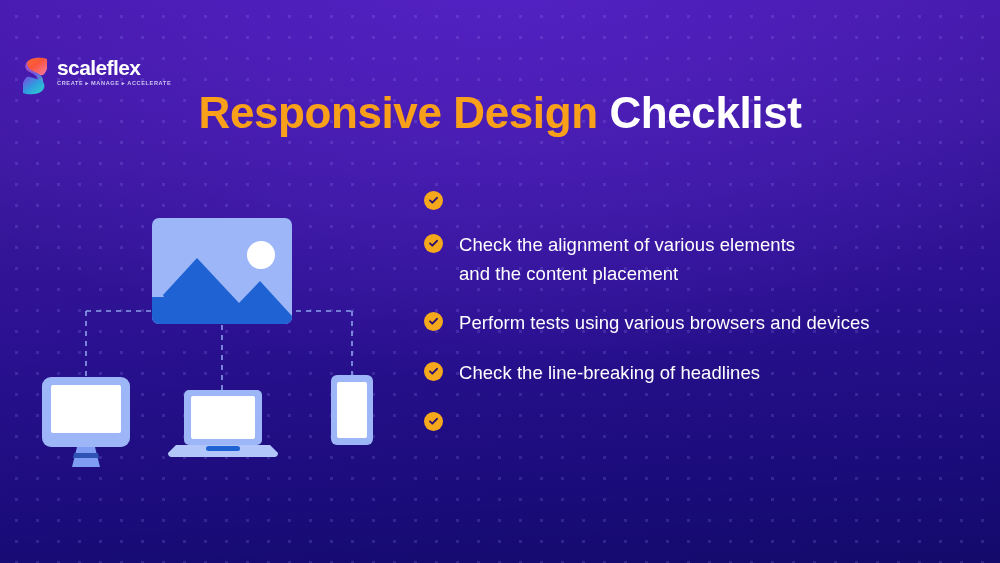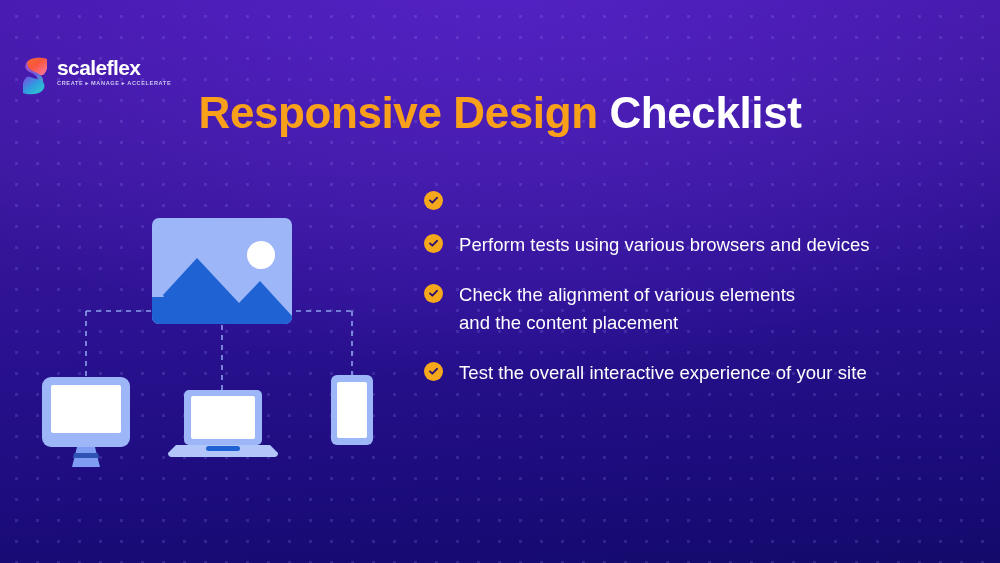--- a/index.html
+++ b/index.html
@@ -174,38 +174,45 @@
       </span>
     </div>
 
 
     <div class="ck-item">
       <span class="ck-mark">
         <svg width="11" height="11" viewBox="0 0 11 11">
             <path d="M2 5.4 L4.3 7.7 L9 2.8" stroke="#2a1170" stroke-width="1.9" fill="none" stroke-linecap="round" stroke-linejoin="round"></path>
           </svg>
       </span>
-      <span class="ck-label">Perform tests using various browsers and devices</span>
-    </div>
-
-    <div class="ck-item">
-      <span class="ck-mark">
-        <svg width="11" height="11" viewBox="0 0 11 11">
-            <path d="M2 5.4 L4.3 7.7 L9 2.8" stroke="#2a1170" stroke-width="1.9" fill="none" stroke-linecap="round" stroke-linejoin="round"></path>
-          </svg>
-      </span>
       <span class="ck-label">Check the alignment of various elements
 and the content placement</span>
     </div>
 
-
-    <div class="ck-item">
-      <span class="ck-mark">
-        <svg width="11" height="11" viewBox="0 0 11 11">
-            <path d="M2 5.4 L4.3 7.7 L9 2.8" stroke="#2a1170" stroke-width="1.9" fill="none" stroke-linecap="round" stroke-linejoin="round"></path>
-          </svg>
-      </span>
-      <span class="ck-label">Test the overall interactive experience of your site</span>
+    <div class="ck-item">
+      <span class="ck-mark">
+        <svg width="11" height="11" viewBox="0 0 11 11">
+            <path d="M2 5.4 L4.3 7.7 L9 2.8" stroke="#2a1170" stroke-width="1.9" fill="none" stroke-linecap="round" stroke-linejoin="round"></path>
+          </svg>
+      </span>
+      <span class="ck-label">Perform tests using various browsers and devices</span>
+    </div>
+
+    <div class="ck-item">
+      <span class="ck-mark">
+        <svg width="11" height="11" viewBox="0 0 11 11">
+            <path d="M2 5.4 L4.3 7.7 L9 2.8" stroke="#2a1170" stroke-width="1.9" fill="none" stroke-linecap="round" stroke-linejoin="round"></path>
+          </svg>
+      </span>
+      <span class="ck-label">Check the line-breaking of headlines</span>
+    </div>
+
+    <div class="ck-item">
+      <span class="ck-mark">
+        <svg width="11" height="11" viewBox="0 0 11 11">
+            <path d="M2 5.4 L4.3 7.7 L9 2.8" stroke="#2a1170" stroke-width="1.9" fill="none" stroke-linecap="round" stroke-linejoin="round"></path>
+          </svg>
+      </span>
     </div>
 
   </div>
 
 </div>
 
 </body></html>

